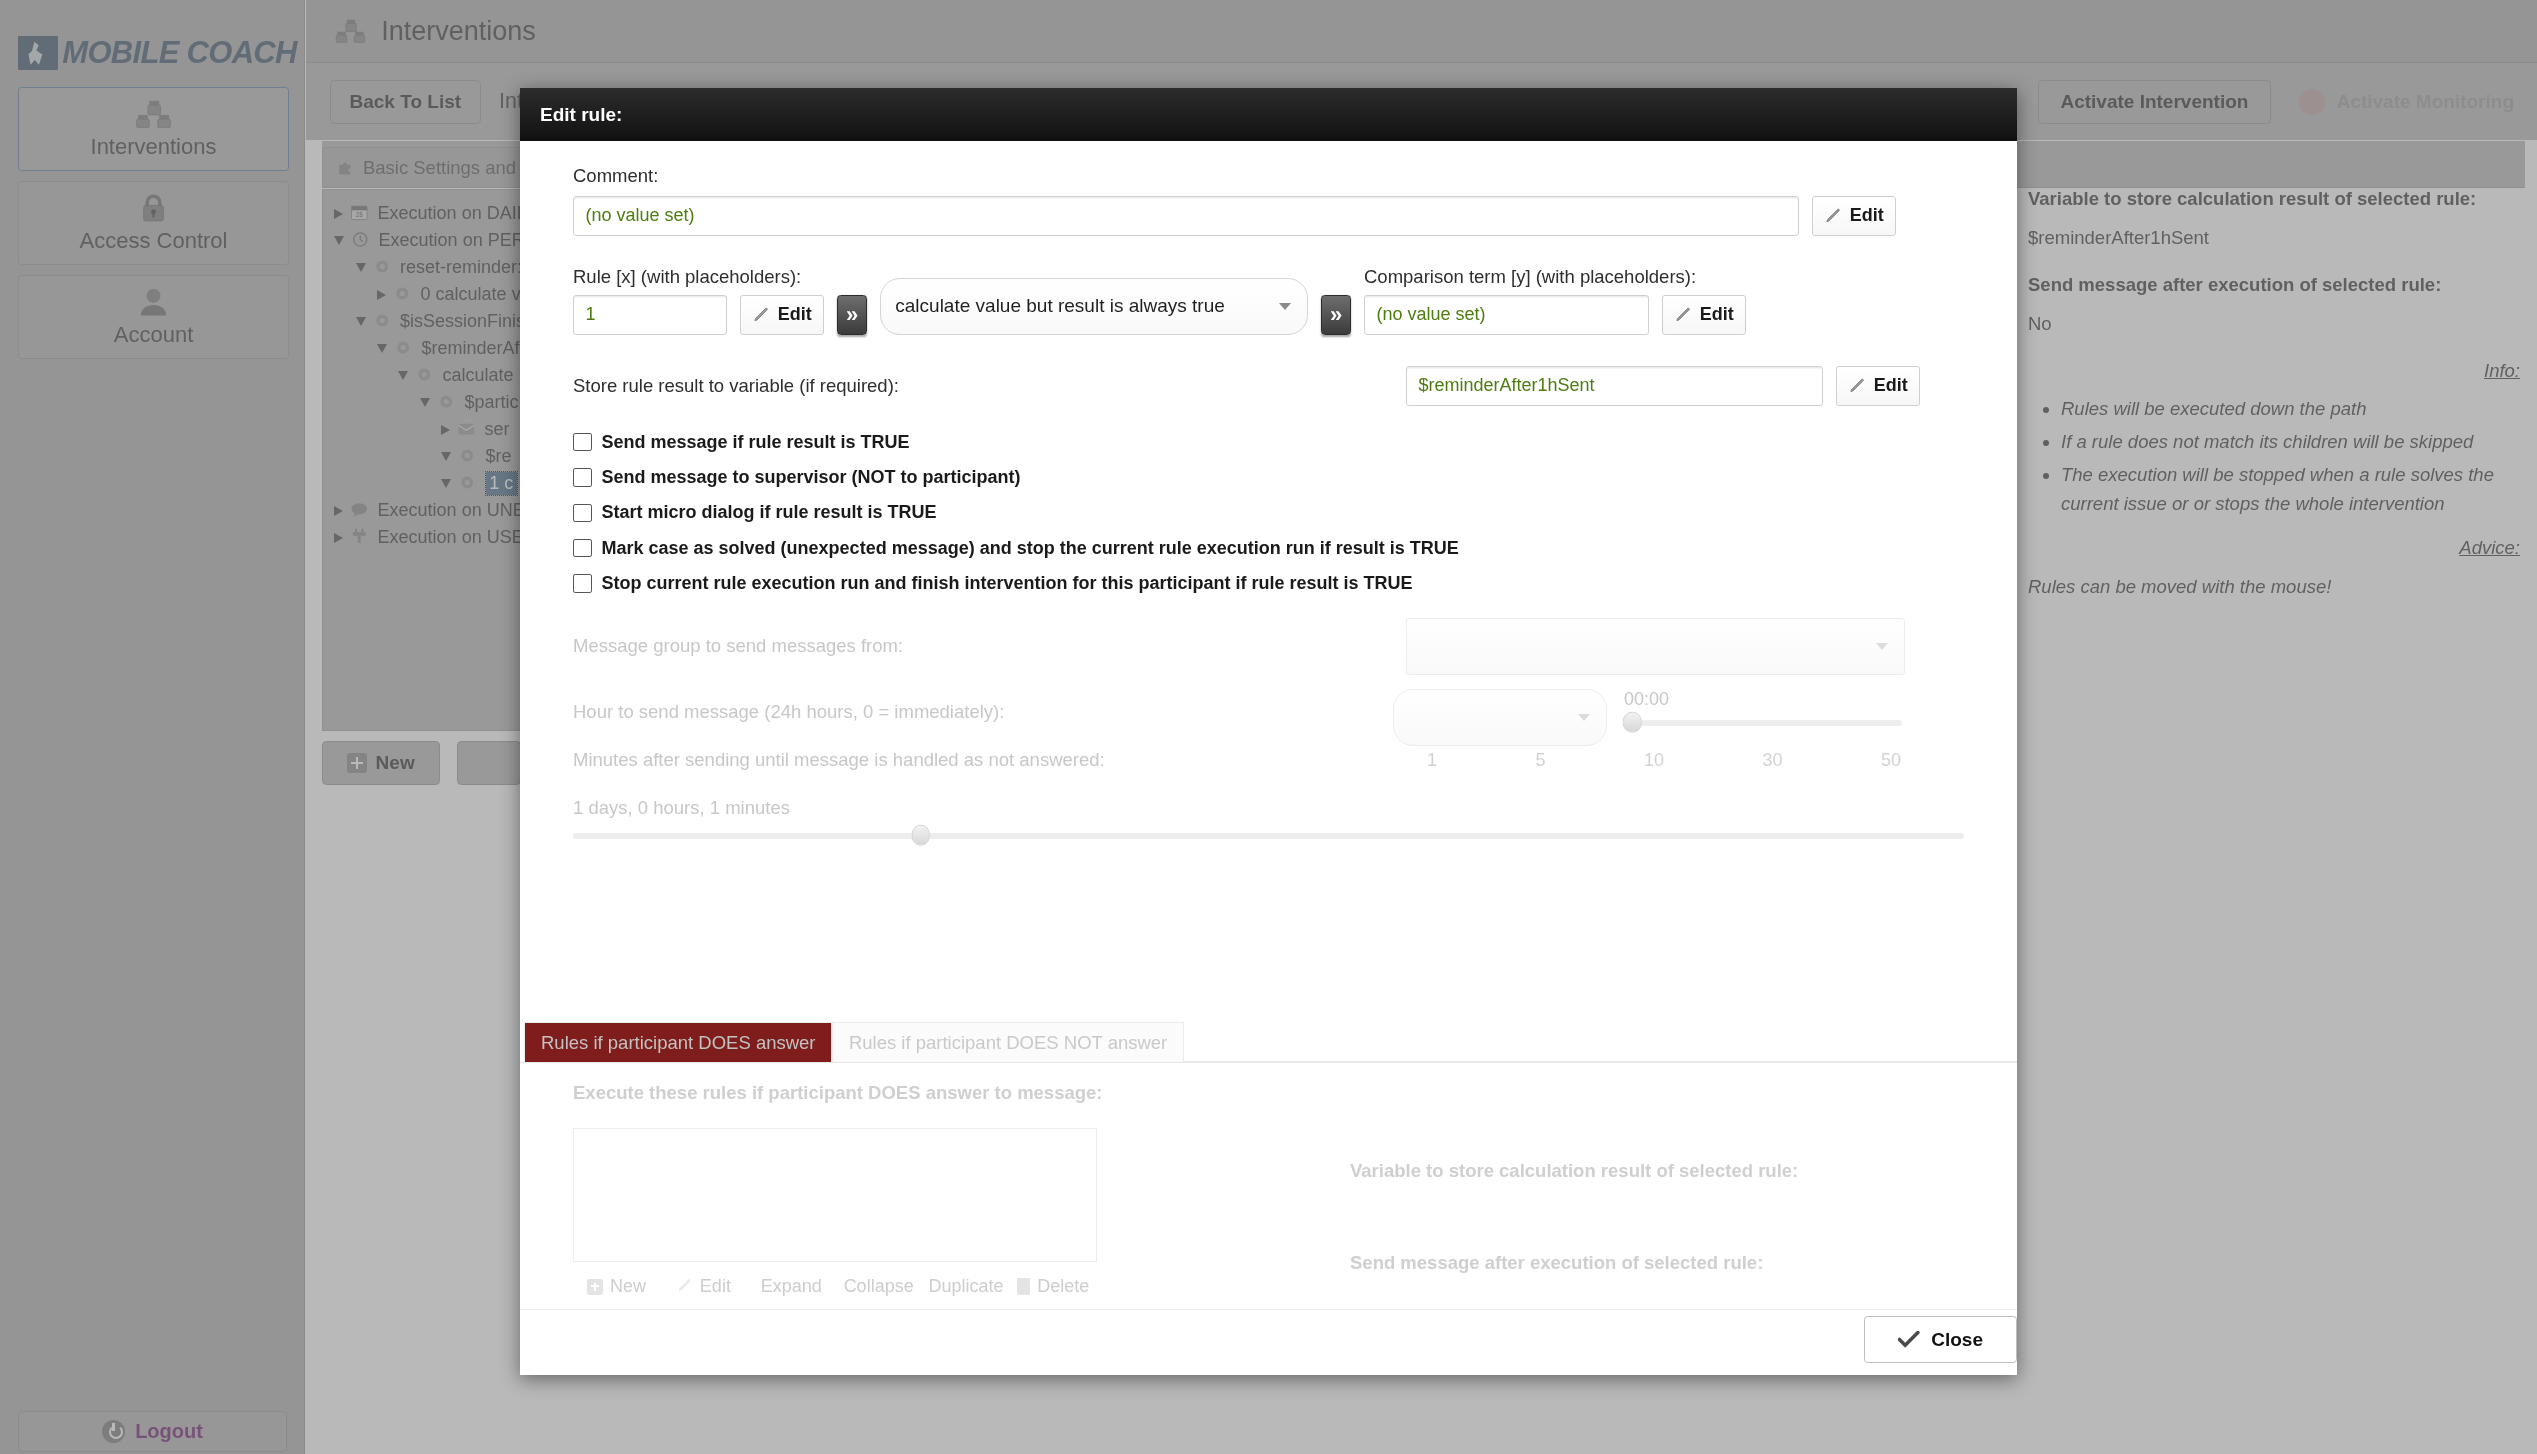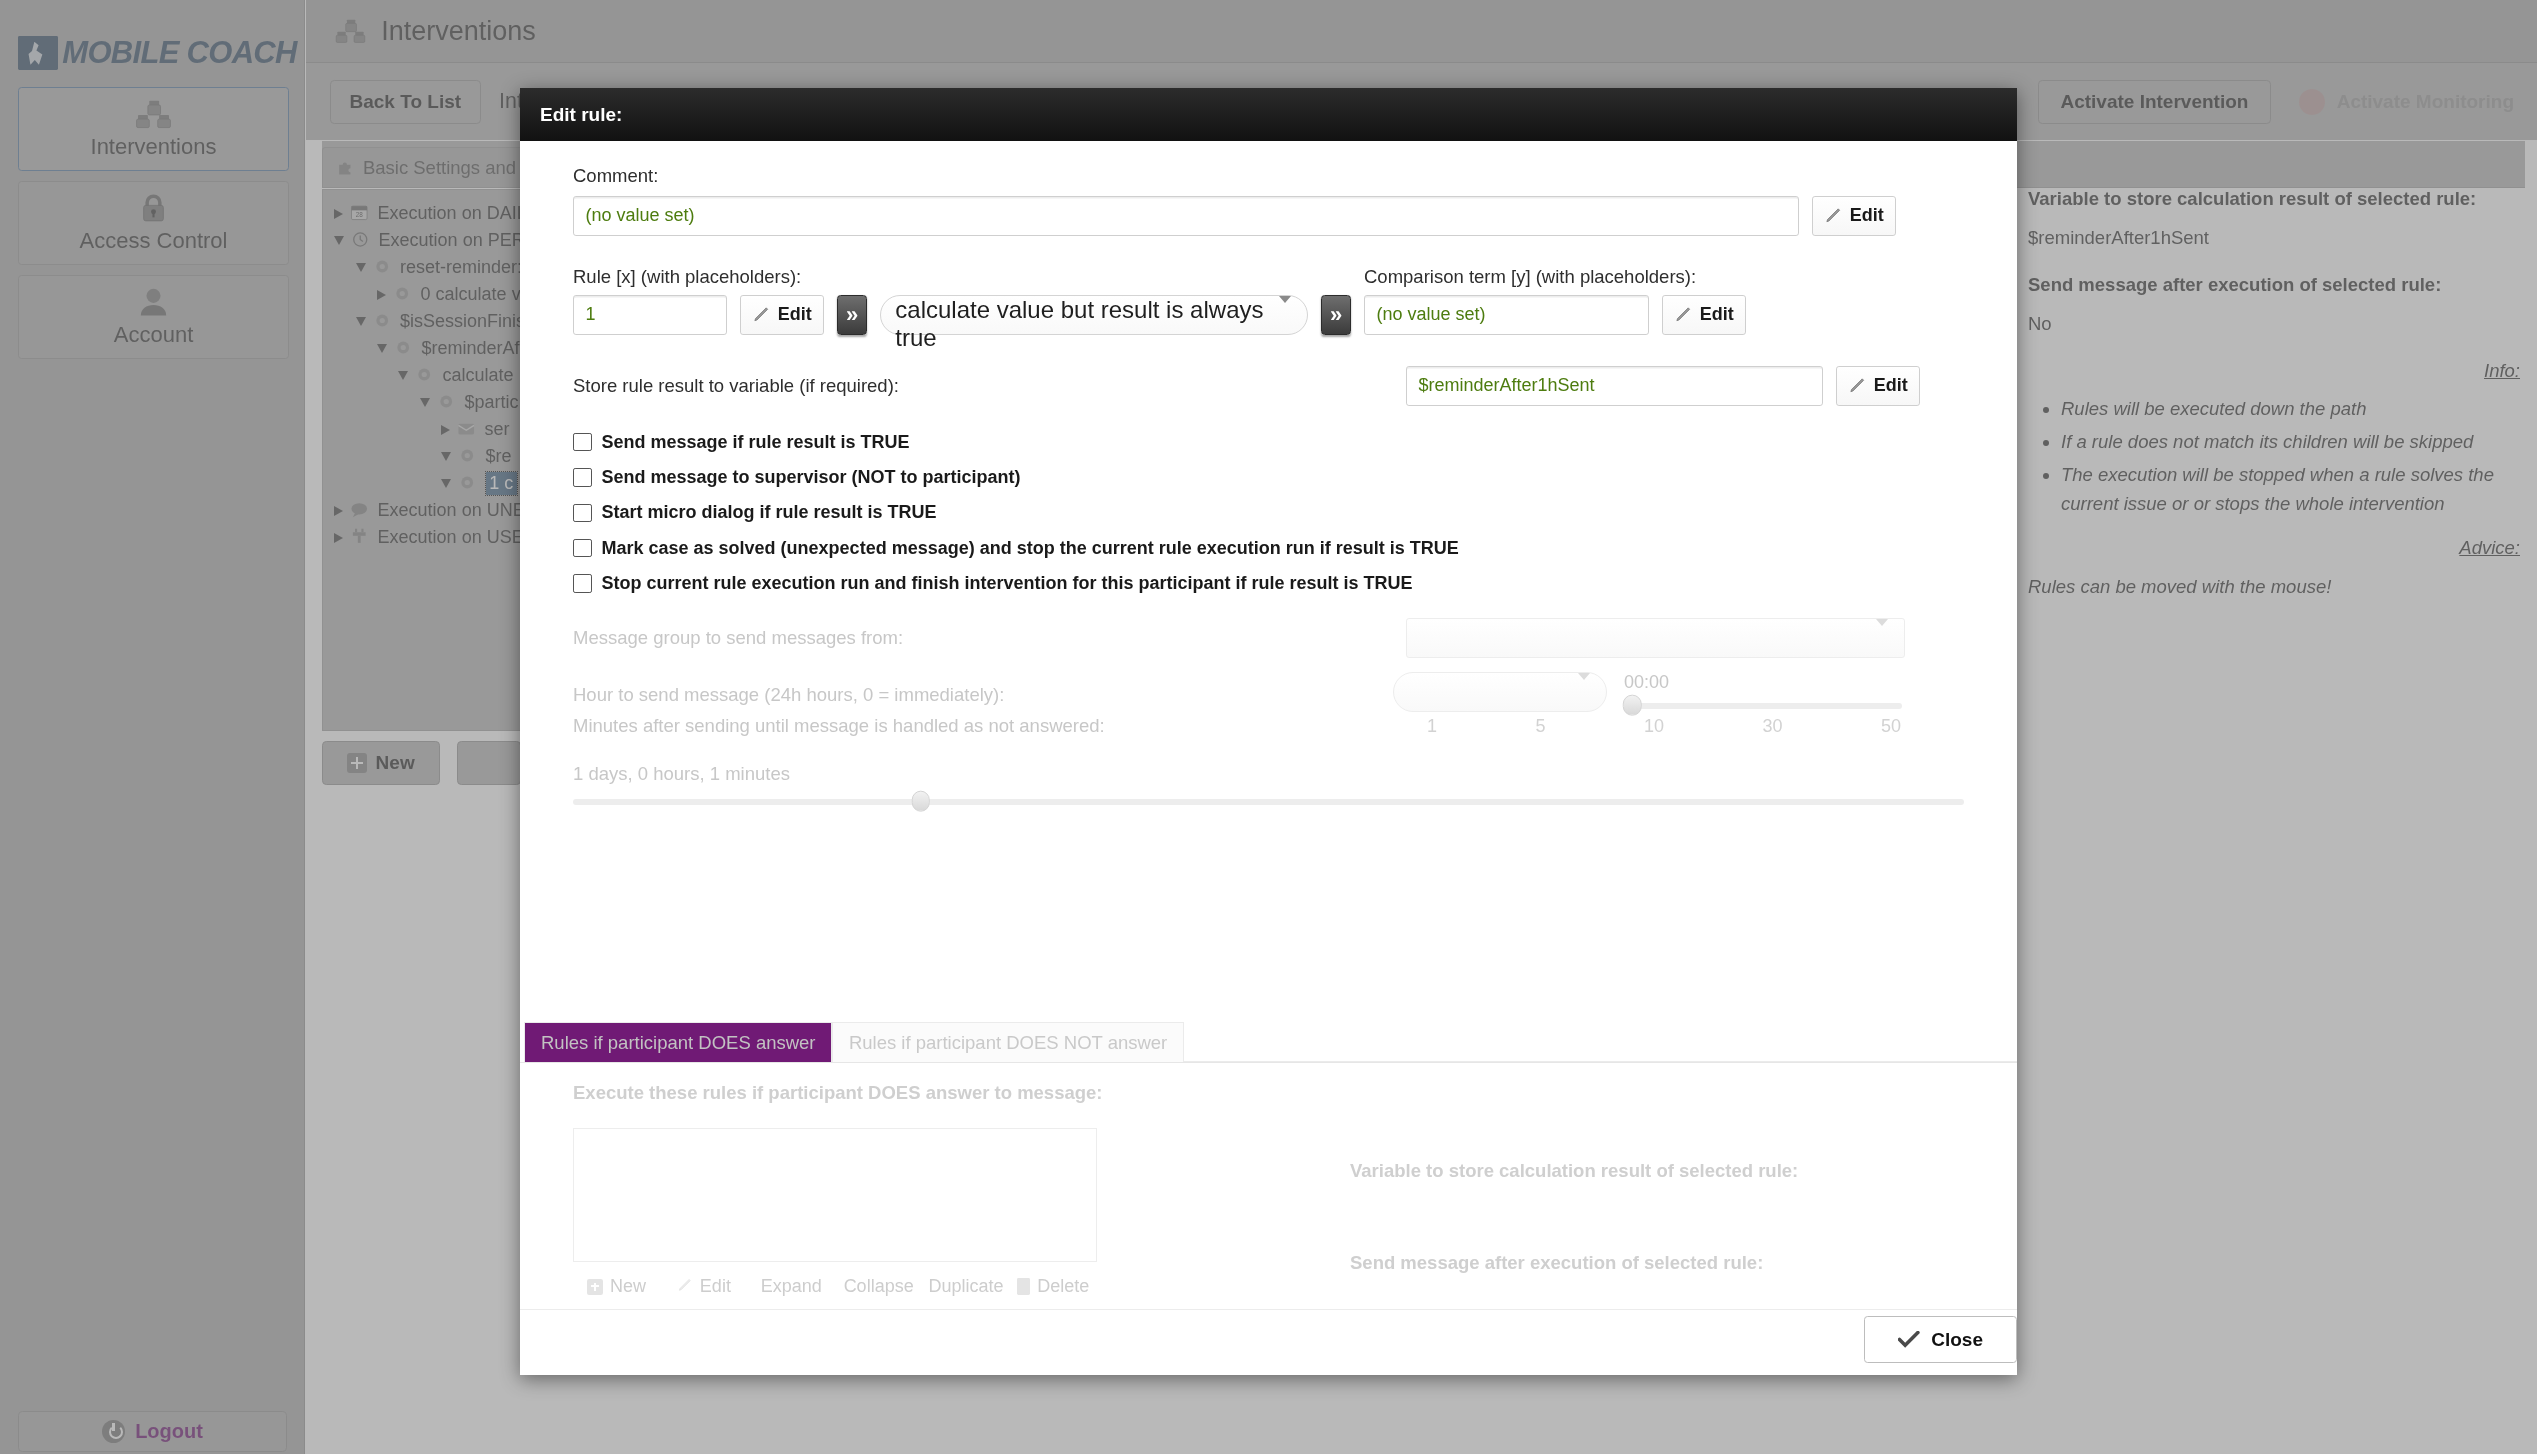--- a/index.html
+++ b/index.html
@@ -177,23 +177,23 @@
   .chev {
     width: 30px; height: 40px; border-radius: 3.6px;
     background: linear-gradient(#6e6e6e,#3b3b3b);
     border: 0.7px solid #2c2c2c;
     display: flex; align-items: center; justify-content: center;
     color: #fff; font-size: 22px; font-weight: bold; cursor: pointer;
     box-shadow: 0 1.4px 2.1px rgba(0,0,0,0.35);
   }
 
   .sel {
-    height: 40px; border: 0.7px solid #d4d4d4; border-radius: 20px;
+    height: 57px; border: 0.7px solid #d4d4d4; border-radius: 20px;
     background: linear-gradient(#fff,#f9f9f9);
-    display: flex; padding: 0 14.3px; font-size: 24px; color: #1f1f1f;
+    display: flex; align-items: center; padding: 0 14.3px; font-size: 19px; color: #1f1f1f;
     position: relative; cursor: pointer;
   }
   .sel.dis { color: #cfcfcf; border-color: #ededed; }
   .sel .caret {
     position: absolute; right: 15.7px; width: 0; height: 0;
     border-left: 6.4px solid transparent; border-right: 6.4px solid transparent;
     border-top: 7.8px solid #8a8a8a;
   }
   .sel.dis .caret { border-top-color: #dcdcdc; }
   .sel.sq { border-radius: 2.9px; }
@@ -217,21 +217,21 @@
   
   .mtabs {
     position: absolute; left: 0; right: 0; top: 932px; height: 43px;
     border-bottom: 0.7px solid #e6e6e6; display: flex; align-items: flex-end; padding-left: 0;
   }
   .mtab {
     height: 40px; padding: 0 15.7px; display: flex; align-items: center;
     font-size: 18.5px; color: #c9c9c9; cursor: pointer;
     border: 0.7px solid #ebebeb; border-bottom: none; background: #fbfbfb;
   }
-  .mtab.sel2 { background: #701a75; color: #c2c2c2; }
+  .mtab.sel2 { background: #7f1d1d; color: #c2c2c2; }
 
   .sec2 { position: absolute; left: 53px; top: 994px; width: 1397px; }
   .sec2-lbl { font-size: 18.5px; font-weight: bold; color: #cfcfcf; margin-bottom: 24px; }
   .rulebox {
     width: 524px; height: 134px; border: 0.7px solid #ededed; background: #fff;
   }
   .rb-toolbar { display: flex; gap: 0; margin-top: 14.3px; width: 524px; }
   .rb-btn {
     flex: 1; display: flex; align-items: center; justify-content: center; gap: 7.1px;
     font-size: 18px; color: #cdcdcd; cursor: pointer;

